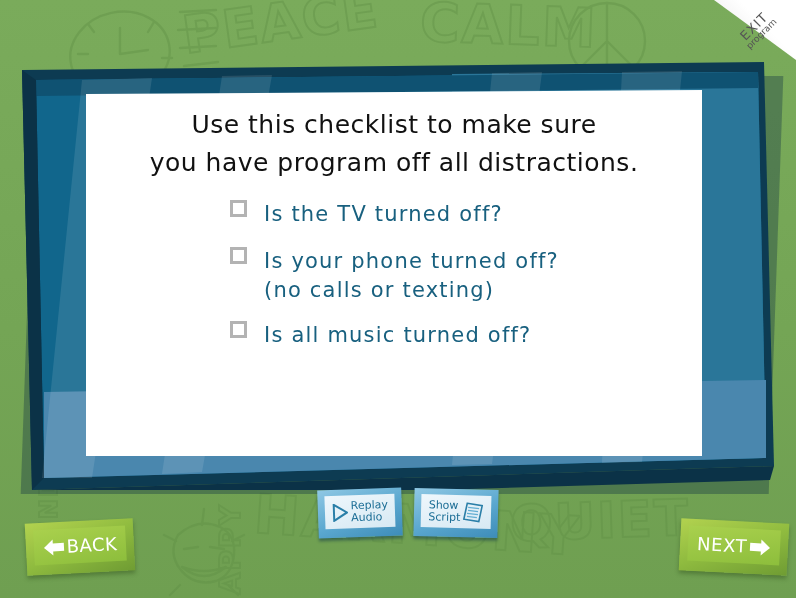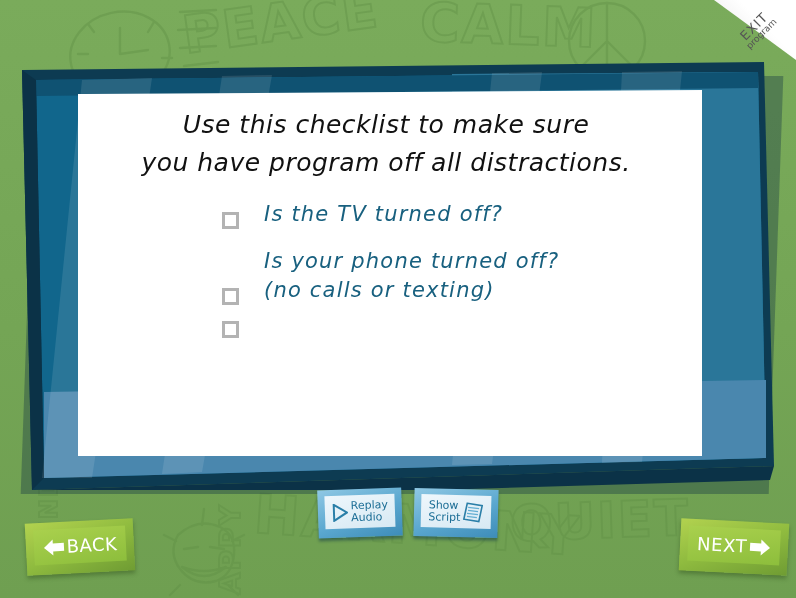--- a/index.html
+++ b/index.html
@@ -70,27 +70,26 @@
   }
   #tv-body {
     position: absolute;
     left: 0;
     top: 0;
     width: 100%;
     height: 100%;
   }
   #tv-screen {
     position: absolute;
-    left: 56px;
+    left: 64px;
     top: 32px;
     width: 616px;
     height: 362px;
     background: #ffffff;
     overflow: hidden;
-    font-style: italic;
   }
 
   
   #screen-inner {
     position: absolute;
     inset: 0;
     padding: 12px 14px 0 14px;
     box-sizing: border-box;
   }
   .heading {
@@ -104,23 +103,22 @@
   }
   .heading-line { display: block; }
 
   #checklist {
     margin: 18px 0 0 0;
     padding: 0 0 0 130px;
     list-style: none;
   }
   .check-item {
     display: flex;
-    align-items: flex-end;
+    align-items: flex-start;
     margin-bottom: 18px;
-    gap: 8px;
   }
   .check-item.multiline { margin-bottom: 16px; }
   .checkbox {
     flex: 0 0 auto;
     width: 17px;
     height: 17px;
     border: 3px solid #b3b3b3;
     background: #ffffff;
     box-sizing: border-box;
     margin-right: 17px;
@@ -314,20 +312,21 @@
           </li>
           <li class="check-item multiline">
             <span class="checkbox"></span>
             <span class="check-text">
               <span>Is your phone turned off?</span>
               <span class="sub">(no calls or texting)</span>
             </span>
           </li>
           <li class="check-item">
             <span class="checkbox"></span>
+            <span class="check-text">Is all music turned off?</span>
           </li>
         </ul>
       </div>
     </div>
   </div>
 
   <div class="media-btn" id="btn-replay">
     <div class="bezel"></div>
     <div class="face">
       <svg width="16" height="18" viewBox="0 0 16 18">

